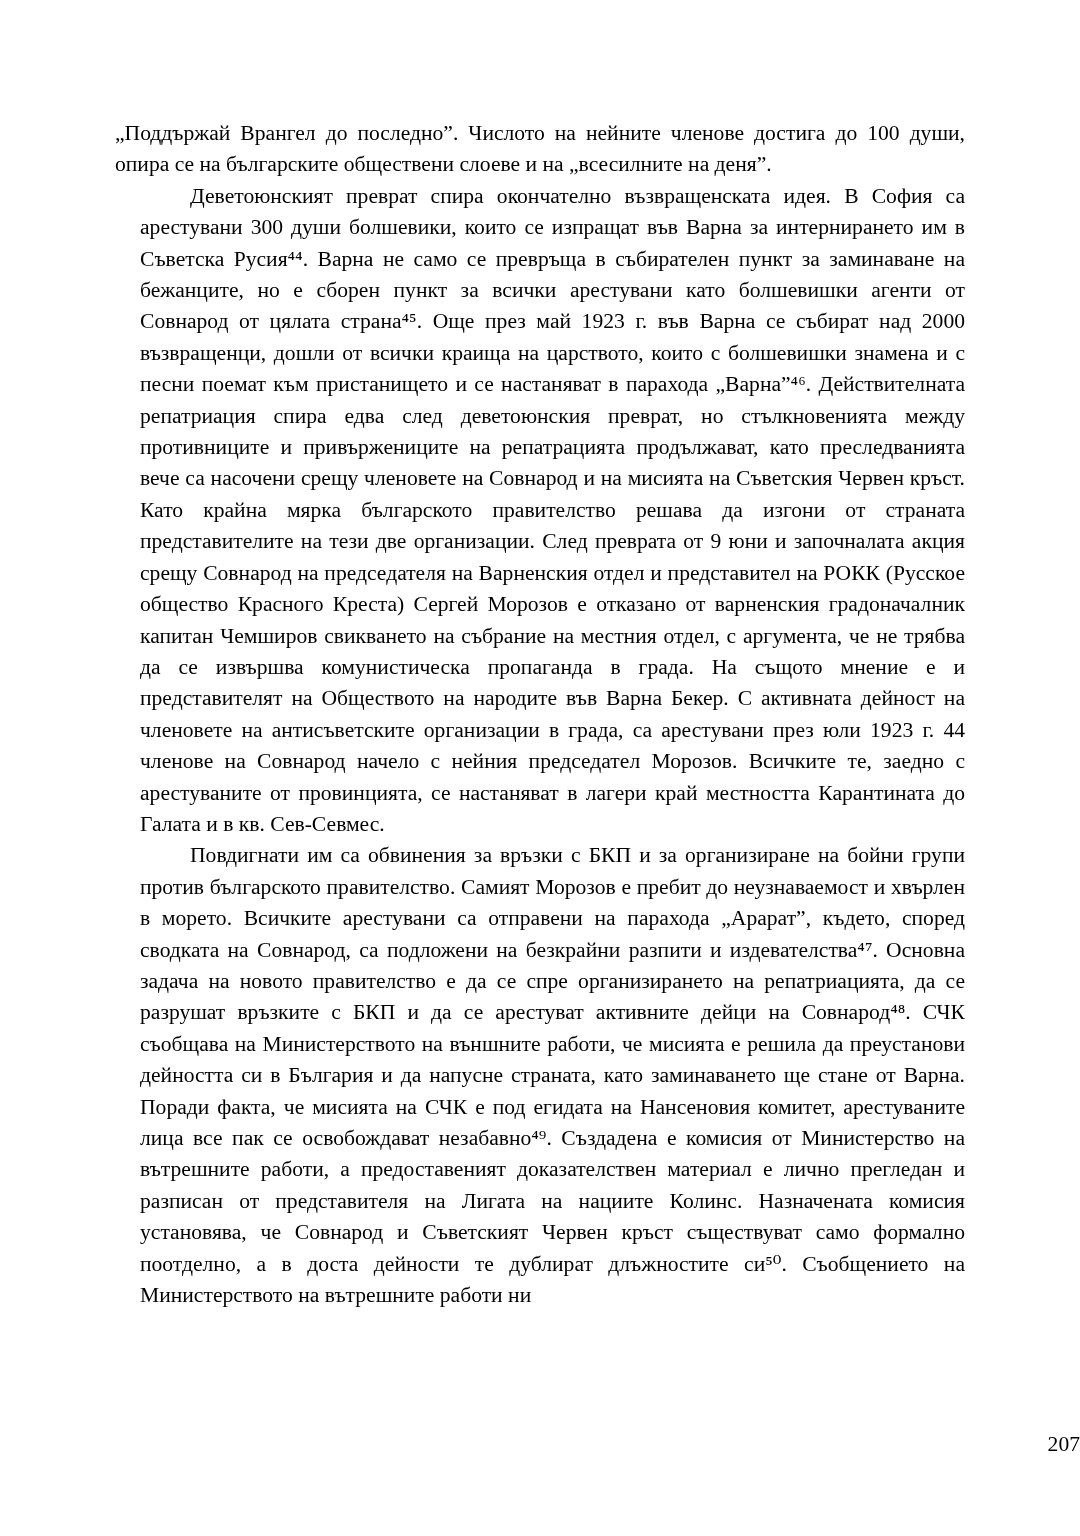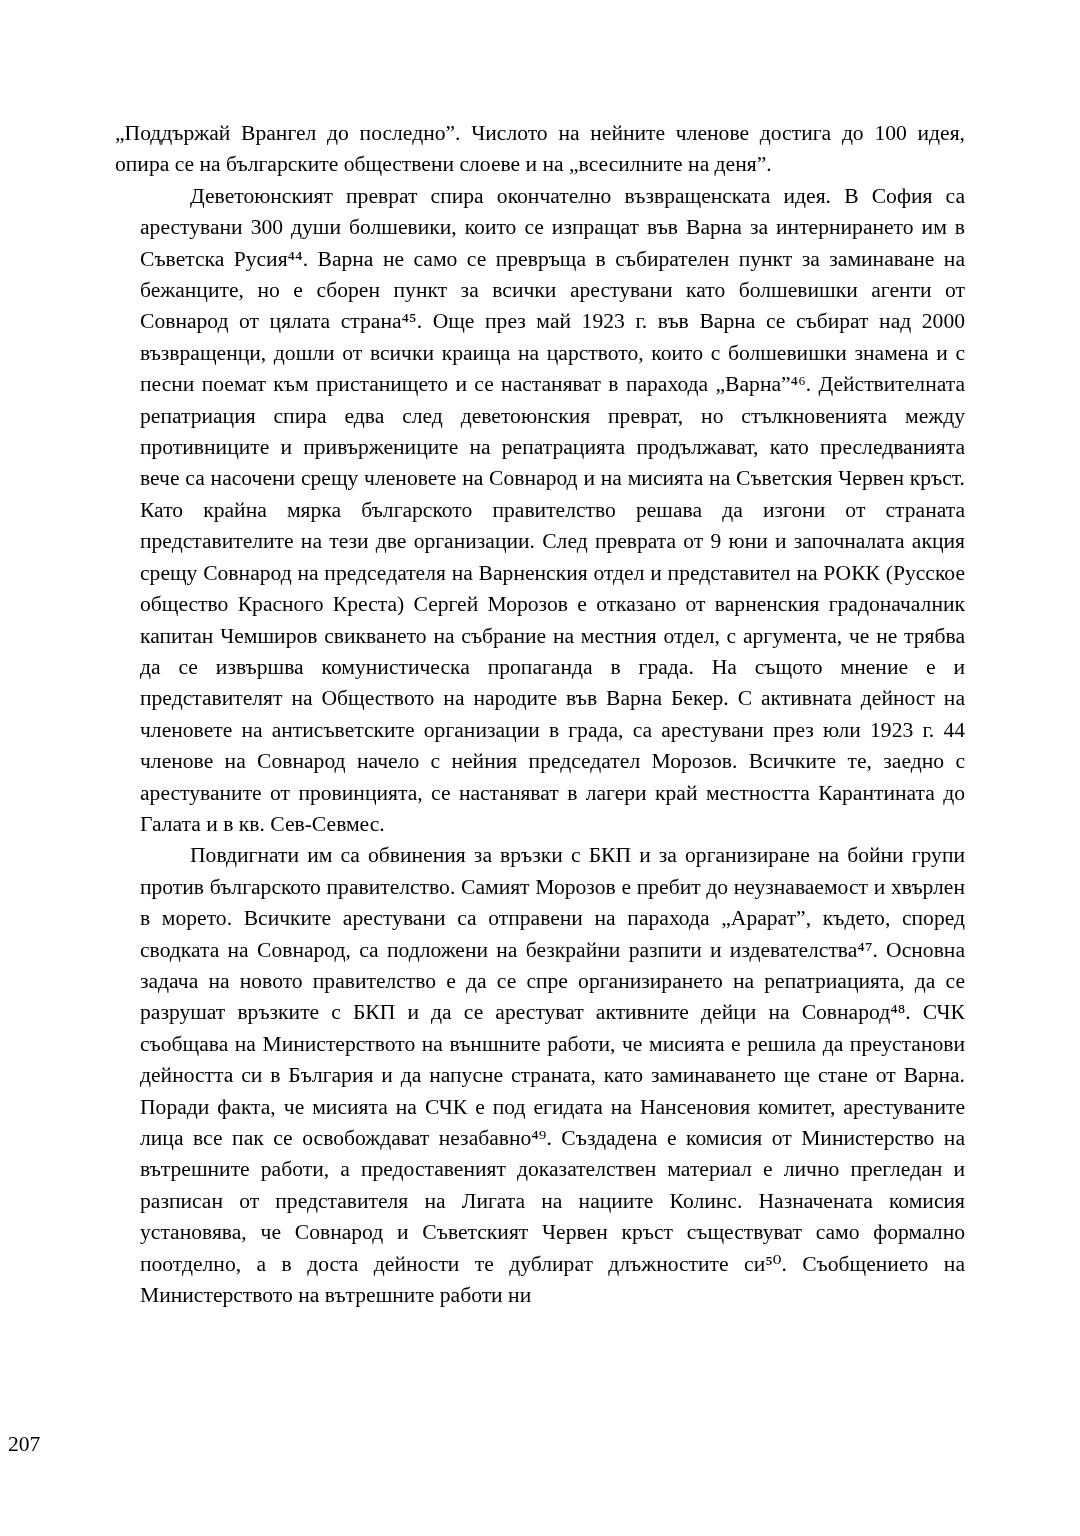--- a/index.html
+++ b/index.html
@@ -33,33 +33,33 @@
   }
   .body-text p.indent {
     text-indent: 50px;
     margin-left: 25px;
   }
   .page-number {
     position: absolute;
     left: 8px;
     right: 0;
     top: 1432px;
-    text-align: left;
+    text-align: right;
     font-size: 21.6px;
     font-family: "Liberation Serif", "DejaVu Serif", serif;
   }
 </style>
 </head>
 <body>
 
 <div class="page">
 
   <div class="body-text">
 
-    <p>„Поддържай Врангел до последно”. Числото на нейните членове достига до 100 идея, опира се на българските обществени слоеве и на „всесилните на деня”.</p>
+    <p>„Поддържай Врангел до последно”. Числото на нейните членове достига до 100 души, опира се на българските обществени слоеве и на „всесилните на деня”.</p>
 
     <p class="indent">Деветоюнският преврат спира окончателно възвращенската идея. В София са арестувани 300 души болшевики, които се изпращат във Варна за интернирането им в Съветска Русия⁴⁴. Варна не само се превръща в събирателен пункт за заминаване на бежанците, но е сборен пункт за всички арестувани като болшевишки агенти от Совнарод от цялата страна⁴⁵. Още през май 1923 г. във Варна се събират над 2000 възвращенци, дошли от всички краища на царството, които с болшевишки знамена и с песни поемат към пристанището и се настаняват в парахода „Варна”⁴⁶. Действителната репатриация спира едва след деветоюнския преврат, но стълкновенията между противниците и привържениците на репатрацията продължават, като преследванията вече са насочени срещу членовете на Совнарод и на мисията на Съветския Червен кръст. Като крайна мярка българското правителство решава да изгони от страната представителите на тези две организации. След преврата от 9 юни и започналата акция срещу Совнарод на председателя на Варненския отдел и представител на РОКК (Русское общество Красного Креста) Сергей Морозов е отказано от варненския градоначалник капитан Чемширов свикването на събрание на местния отдел, с аргумента, че не трябва да се извършва комунистическа пропаганда в града. На същото мнение е и представителят на Обществото на народите във Варна Бекер. С активната дейност на членовете на антисъветските организации в града, са арестувани през юли 1923 г. 44 членове на Совнарод начело с нейния председател Морозов. Всичките те, заедно с арестуваните от провинцията, се настаняват в лагери край местността Карантината до Галата и в кв. Сев-Севмес.</p>
 
     <p class="indent">Повдигнати им са обвинения за връзки с БКП и за организиране на бойни групи против българското правителство. Самият Морозов е пребит до неузнаваемост и хвърлен в морето. Всичките арестувани са отправени на парахода „Арарат”, където, според сводката на Совнарод, са подложени на безкрайни разпити и издевателства⁴⁷. Основна задача на новото правителство е да се спре организирането на репатриацията, да се разрушат връзките с БКП и да се арестуват активните дейци на Совнарод⁴⁸. СЧК съобщава на Министерството на външните работи, че мисията е решила да преустанови дейността си в България и да напусне страната, като заминаването ще стане от Варна. Поради факта, че мисията на СЧК е под егидата на Нансеновия комитет, арестуваните лица все пак се освобождават незабавно⁴⁹. Създадена е комисия от Министерство на вътрешните работи, а предоставеният доказателствен материал е лично прегледан и разписан от представителя на Лигата на нациите Колинс. Назначената комисия установява, че Совнарод и Съветският Червен кръст съществуват само формално поотделно, а в доста дейности те дублират длъжностите си⁵⁰. Съобщението на Министерството на вътрешните работи ни</p>
 
   </div>
 
   <div class="page-number">207</div>
 
 </div>

